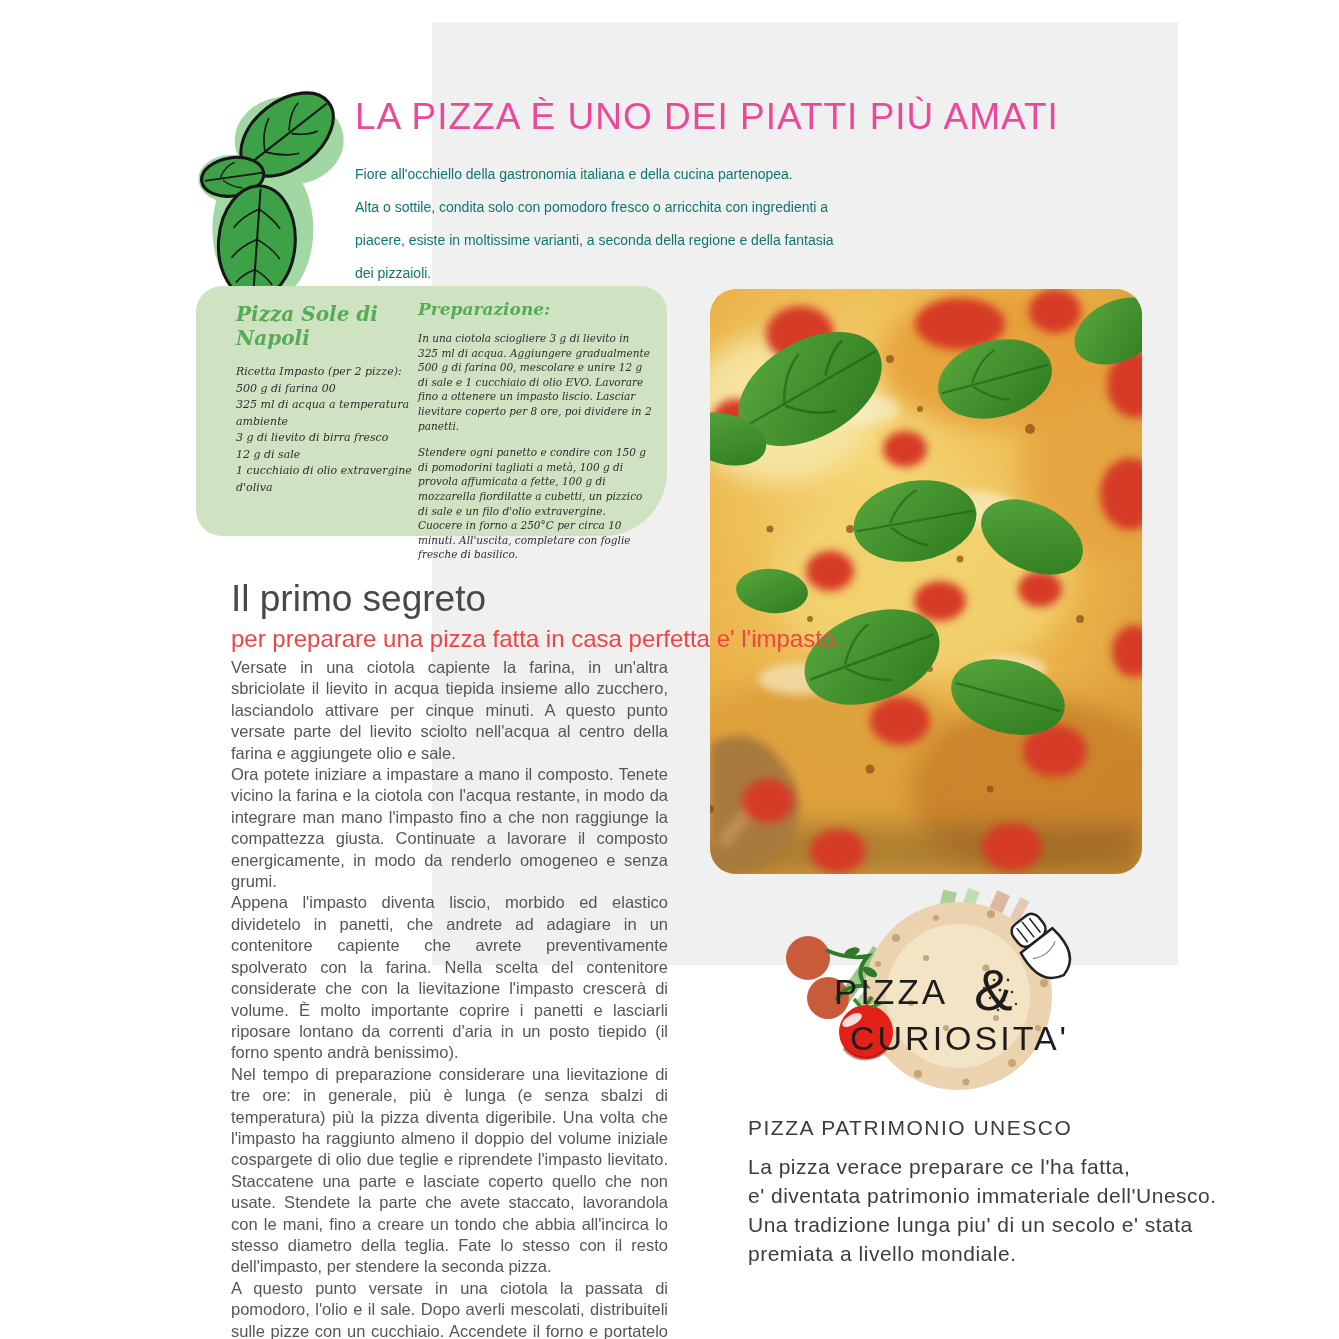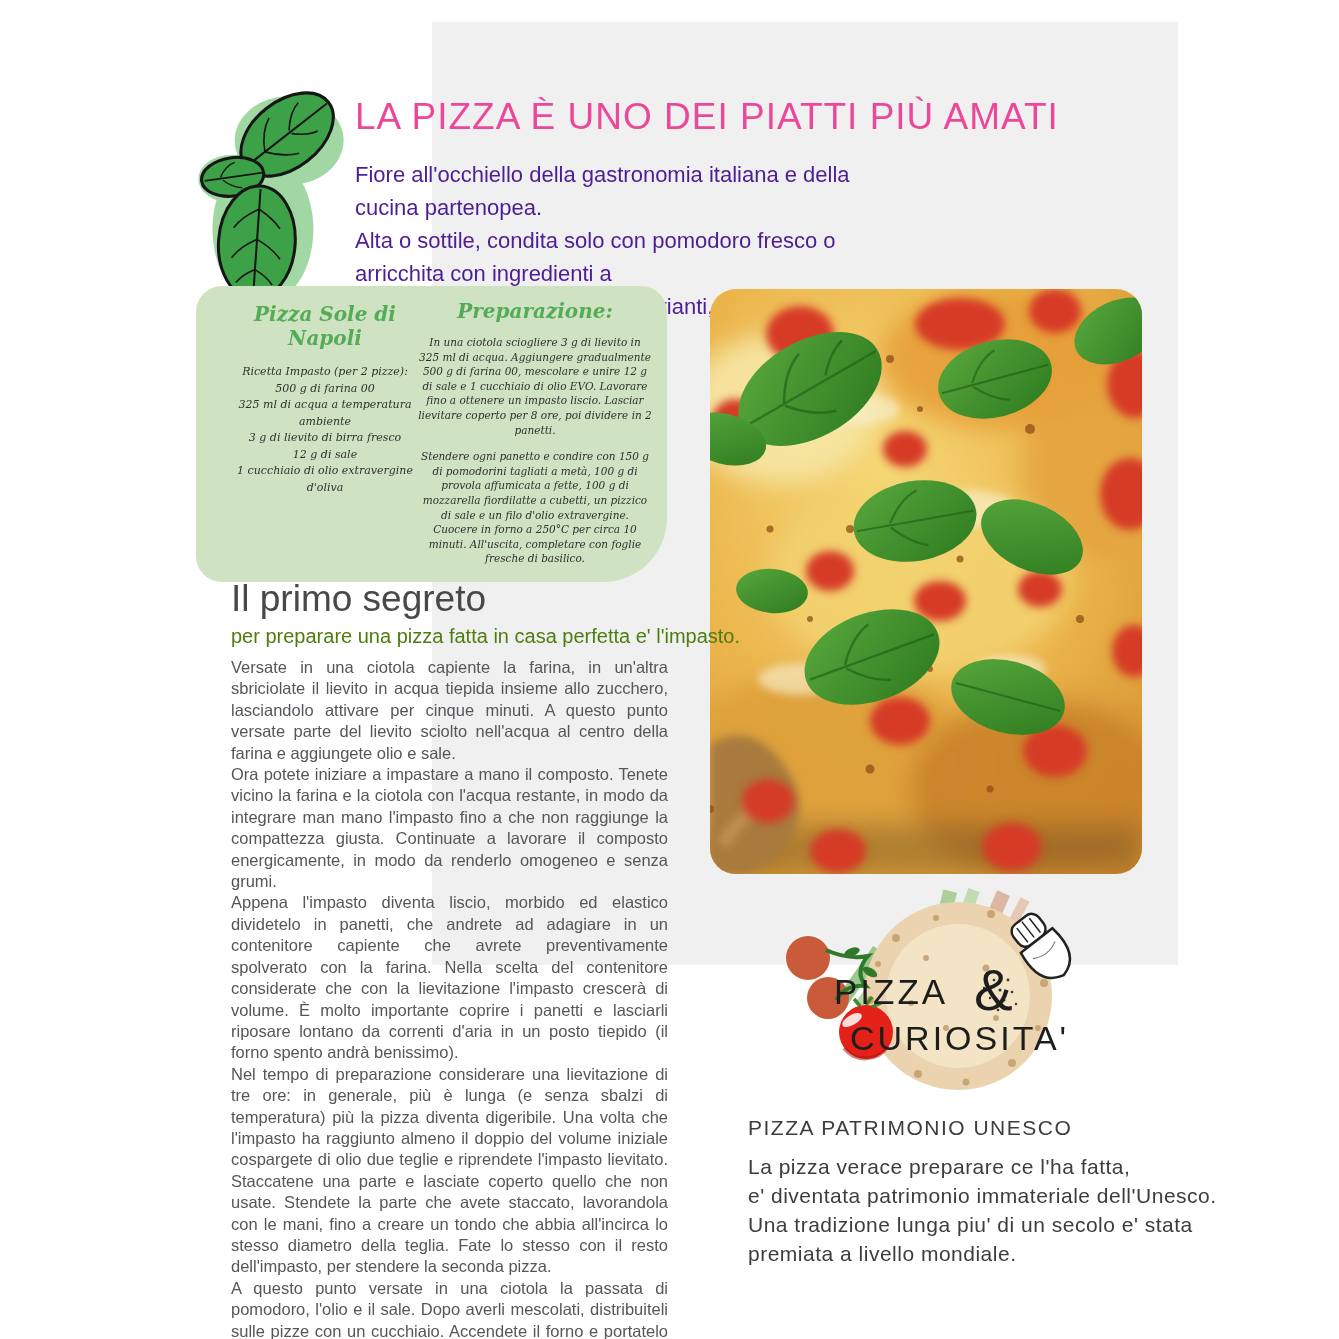--- a/index.html
+++ b/index.html
@@ -4,41 +4,41 @@
 <style>
   html,body{margin:0;padding:0;background:#ffffff;}
   .page{position:relative;width:1339px;height:1339px;background:#ffffff;overflow:hidden;
         font-family:"Liberation Sans",sans-serif;}
   .gray-band{position:absolute;left:432px;top:22px;width:746px;height:943px;background:#f1f0f1;}
 
   
   .basil-wrap{position:absolute;left:198px;top:76px;width:152px;height:232px;}
   .main-title{position:absolute;left:355px;top:96px;width:720px;font-size:37px;letter-spacing:1px;
               color:#ec4899;white-space:nowrap;}
-  .intro{position:absolute;left:355px;top:158px;width:560px;font-size:22px;line-height:33px;color:#4c1d95;}
-
-  
-  .recipe-box{position:absolute;left:196px;top:286px;width:471px;height:296px;background:#cfe2c1;
-              border-radius:26px 26px 64px 26px;text-align:center;}
+  .intro{position:absolute;left:355px;top:158px;width:560px;font-size:14px;line-height:33px;color:#0f766e;}
+
+  
+  .recipe-box{position:absolute;left:196px;top:286px;width:471px;height:250px;background:#cfe2c1;
+              border-radius:26px 26px 64px 26px;}
   .recipe-left{position:absolute;left:40px;top:16px;width:178px;}
   .recipe-title{font-family:"DejaVu Serif",serif;font-style:italic;font-weight:bold;color:#55ac56;
                 font-size:20px;margin-bottom:14px;}
   .ingredient-line{font-family:"DejaVu Serif",serif;font-style:italic;font-size:11px;line-height:16.5px;color:#2f2f2f;}
   .recipe-right{position:absolute;left:222px;top:13px;width:234px;}
   .prep-title{font-family:"DejaVu Serif",serif;font-style:italic;font-weight:bold;color:#55ac56;
-              font-size:20px;margin-bottom:5px;}
+              font-size:17px;margin-bottom:5px;}
   .prep-par{font-family:"DejaVu Serif",serif;font-style:italic;font-size:10.5px;line-height:14.6px;
             color:#2f2f2f;margin:12px 0 6px 0;}
 
   
   .pizza-photo{position:absolute;left:710px;top:289px;width:432px;height:585px;border-radius:26px;overflow:hidden;}
 
   
   .secret-heading{position:absolute;left:231px;top:578px;font-size:37px;color:#484848;}
-  .secret-sub{position:absolute;left:231px;top:625px;font-size:20px;color:#4d7c0f;white-space:nowrap;}
+  .secret-sub{position:absolute;left:231px;top:625px;font-size:24px;color:#ef4444;white-space:nowrap;}
   .body-col{position:absolute;left:231px;top:657px;width:437px;font-size:16.5px;line-height:21.4px;
             color:#55565a;text-align:justify;}
   .body-col p{margin:0;}
 
   
   .curiosity-wrap{position:absolute;left:786px;top:888px;width:332px;height:212px;}
 
   
   .unesco{position:absolute;left:714px;top:1116px;width:610px;color:#3d3d3d;margin-left:34px;}
   .unesco-heading{font-size:21px;letter-spacing:1.5px;margin-bottom:12px;}

